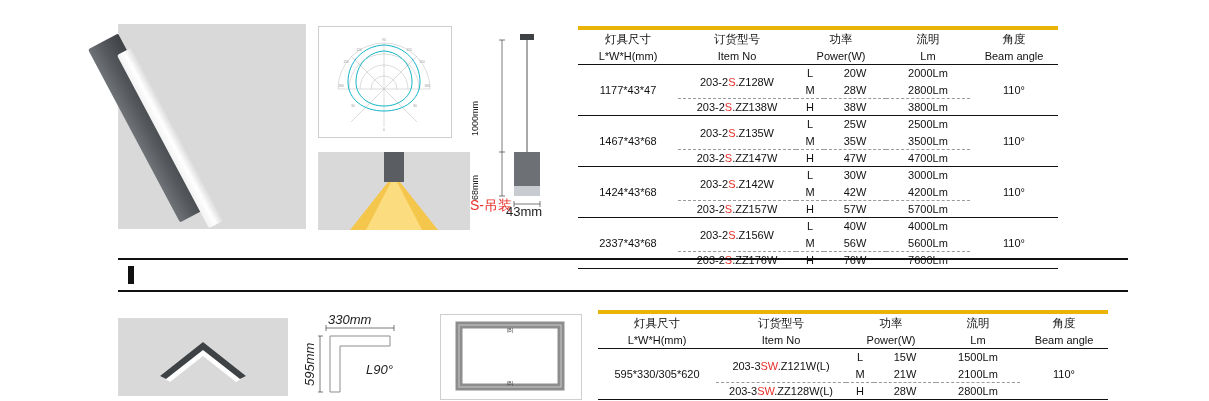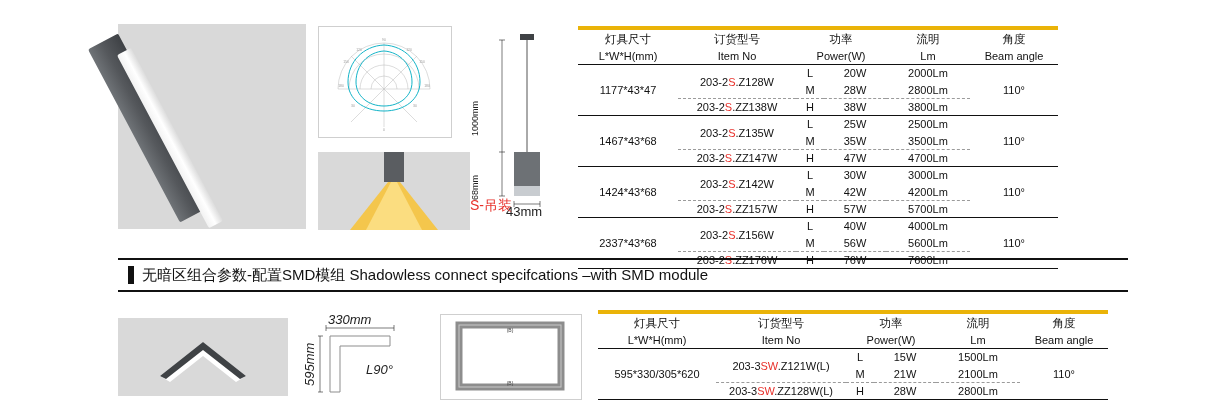--- a/index.html
+++ b/index.html
@@ -278,21 +278,20 @@
     <td>H</td>
     <td>76W</td>
     <td>7600Lm</td>
   </tr>
 </tbody>
     </table>
 </div>
 
 <div class="abs banner">
   <div class="banner-bar"></div>
-  <div class="banner-txt">无暗区组合参数-配置SMD模组 Shadowless connect specifcations –with SMD module</div>
 </div>
 
 <div class="abs photo-box2">
   <svg width="170" height="78" viewBox="0 0 170 78">
     <rect x="0" y="0" width="170" height="78" fill="#d9d9d9"></rect>
     <polygon points="85,24 128,58 118,64 85,38 52,64 42,58" fill="#ffffff"></polygon>
     <polygon points="85,24 128,58 122,61 85,32 48,61 42,58" fill="#3f4245"></polygon>
   </svg>
 </div>
 

